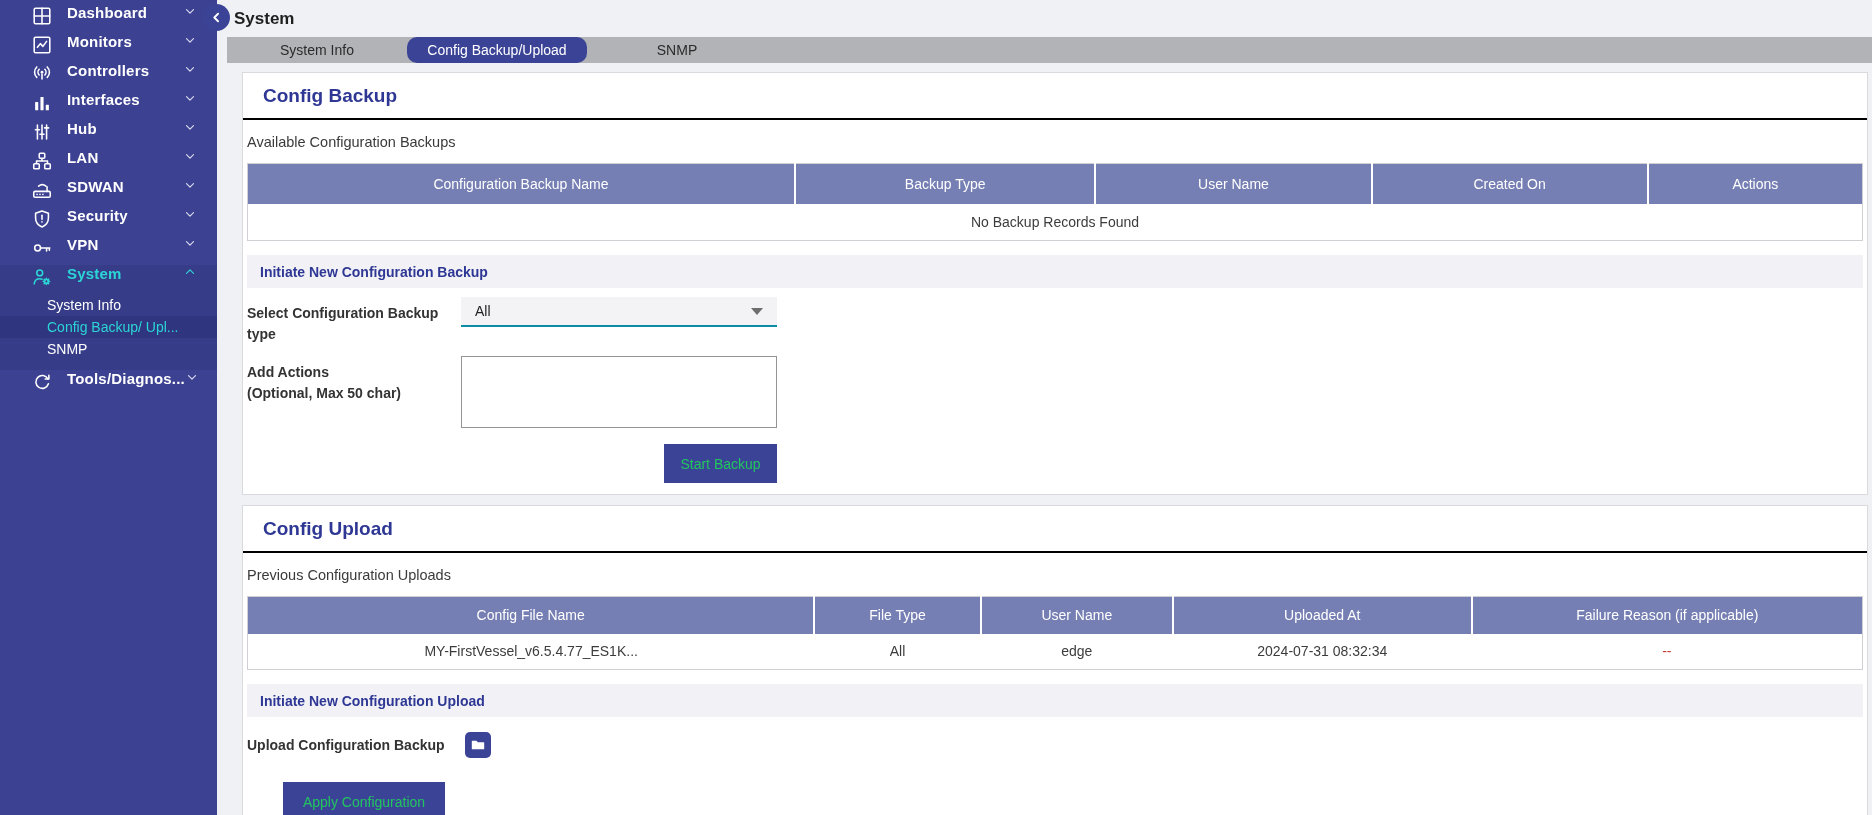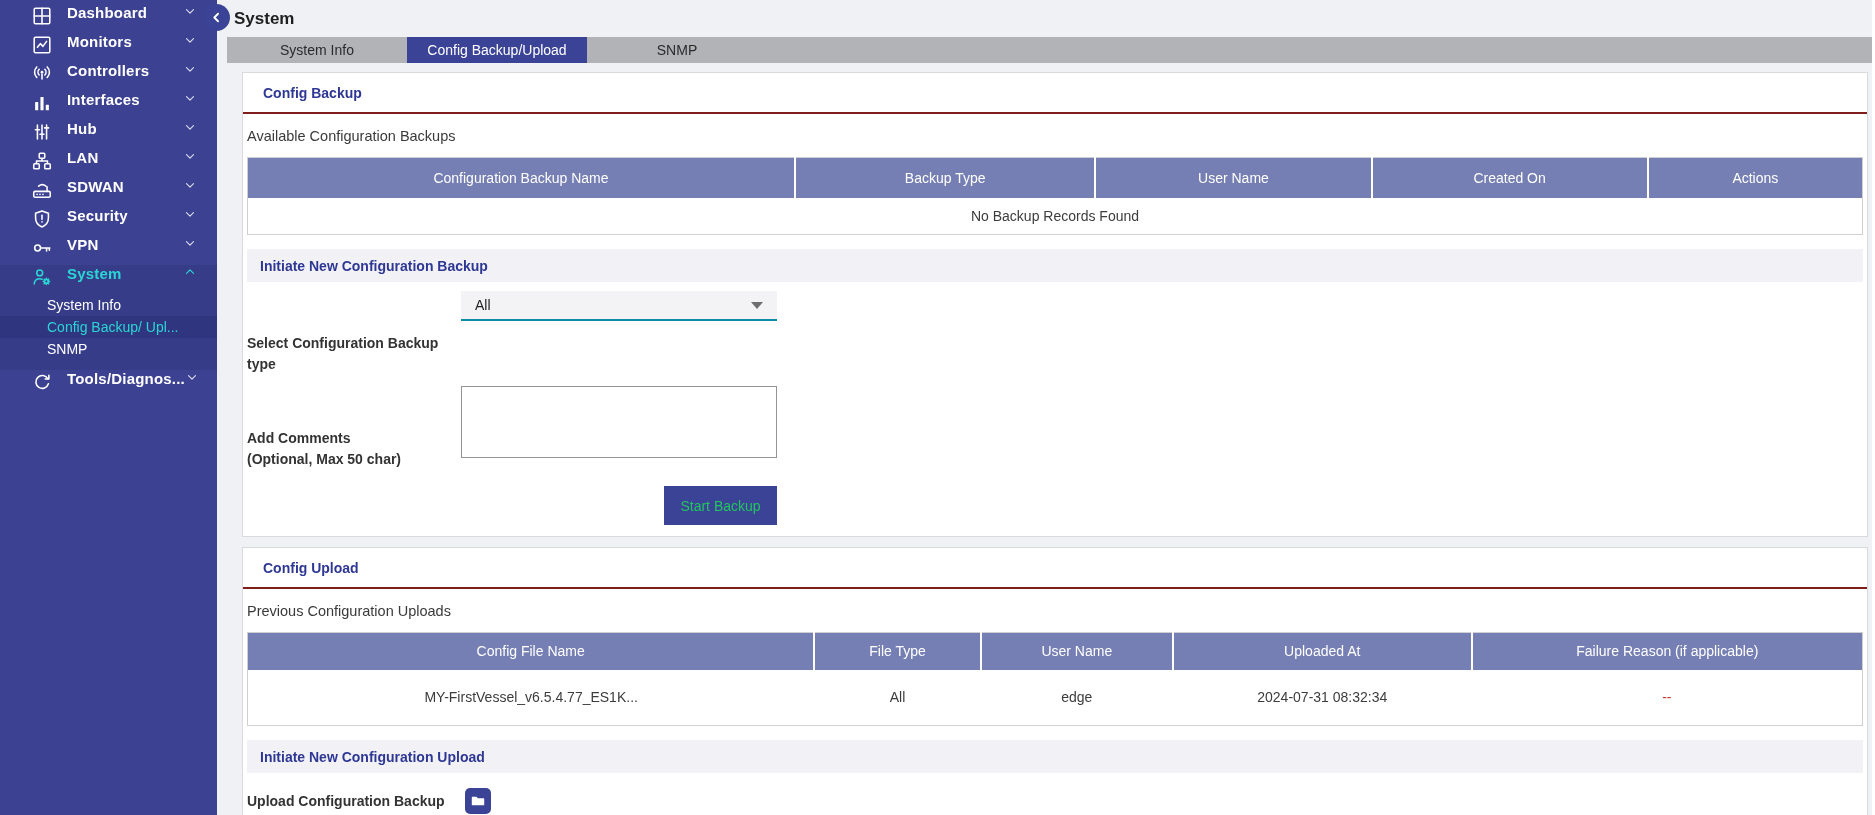--- a/index.html
+++ b/index.html
@@ -36,50 +36,50 @@
     background:#f0f1f4; position:relative; border-right:3px solid #ffffff; }
   .collapse-btn { position:absolute; left:-14px; top:4px; width:27px; height:27px;
     border-radius:50%; background:#3b4397; display:flex; align-items:center;
     justify-content:center; z-index:3; cursor:pointer; }
   .collapse-btn svg { width:15px; height:15px; }
   .main-header { height:37px; display:flex; align-items:center; padding-left:17px; flex-shrink:0; }
   .page-title { font-size:17px; font-weight:bold; color:#1f1f1f; }
   .tabbar { height:26px; background:#b1b3b7; margin-left:10px; display:flex; flex-shrink:0; }
   .tab { width:180px; display:flex; align-items:center; justify-content:center;
     font-size:14px; color:#2b2b2b; cursor:pointer; }
-  .tab.active { background:#3b4397; color:#ffffff; }
+  .tab.active { background:#3b4397; color:#ffffff;border-radius:10px; }
 
   .content { flex:1; padding:9px 4px 0 25px; overflow:hidden; }
   .panel { background:#ffffff; border:1px solid #d9d9de; }
   .panel + .panel { margin-top:10px; }
-  .panel-header { padding:12px 20px 11px; font-size:14px; font-weight:bold;
-    color:#2e3794; border-bottom:2px solid #7f1d1d; }
+  .panel-header { padding:12px 20px 11px; font-size:19px; font-weight:bold;
+    color:#2e3794; border-bottom:2px solid #000000; }
   .panel-body { padding:0 4px 11px; }
   .table-label { font-size:14.5px; color:#3a3a3a; margin-top:14px; }
 
   table { width:100%; border-collapse:collapse; margin-top:13px;
     border:1px solid #cfcfd4; table-layout:fixed; }
   thead th { background:#767fb3; color:#ffffff; font-weight:normal; font-size:14px;
     height:40px; border-left:2px solid #ffffff; padding:0 6px; overflow:hidden; white-space:nowrap; }
   thead th:first-child { border-left:none;text-align:center; }
   .up-table thead th { height:37px; }
   tbody td { text-align:center; font-size:14px; color:#3c3c3c; height:37px; background:#ffffff; }
-  .up-table tbody td { height:56px; }
+  .up-table tbody td { height:36px; }
   .bk-c1{width:33.9%} .bk-c2{width:18.6%} .bk-c3{width:17.1%} .bk-c4{width:17.1%} .bk-c5{width:13.3%}
   .up-c1{width:35.1%} .up-c2{width:10.3%} .up-c3{width:11.9%} .up-c4{width:18.5%} .up-c5{width:24.2%}
   .failure { color:#c63b33; }
 
   .strip { margin-top:14px; background:#f2f2f6; height:33px; display:flex;
     align-items:center; padding-left:13px; font-size:14px; font-weight:bold; color:#2e3794; }
 
   .form-row { display:flex; }
   .form-row.r1 { margin-top:9px; }
   .form-row.r2 { margin-top:11px; }
   .form-label { width:214px; font-size:14px; font-weight:bold; color:#333333;
-    padding-top:6px; line-height:21px;margin-top:36px; }
+    padding-top:6px; line-height:21px; }
   .select { width:316px; height:30px; background:#f3f3f6; border-bottom:2px solid #0d8ca6;
     display:flex; align-items:center; justify-content:space-between;
     padding:0 14px; font-size:14px; color:#222222; cursor:pointer; }
   .caret { width:0; height:0; border-left:6px solid transparent;
     border-right:6px solid transparent; border-top:7px solid #6e6e6e; }
   .comments-box { width:316px; height:72px; border:1px solid #949494; background:#ffffff;
     resize:none; font-family:inherit; font-size:14px; padding:6px 8px; outline:none; }
   .btn { background:#3b4397; color:#22c55e; border:none; font-size:14px;
     font-family:inherit; cursor:pointer; }
   .btn-row-start { width:530px; display:flex; justify-content:flex-end; margin-top:16px; }
@@ -335,21 +335,21 @@
           <div class="form-row r1">
             <div class="form-label">Select Configuration Backup type</div>
             <div class="select">
               <span>All</span>
               <span class="caret"></span>
             </div>
           </div>
 
           <div class="form-row r2">
             <div class="form-label">
-              <div>Add Comments</div>
+              <div>Add Actions</div>
               <div>(Optional, Max 50 char)</div>
             </div>
             <textarea class="comments-box" style=""></textarea>
           </div>
 
           <div class="btn-row-start">
             <button class="btn btn-start">Start Backup</button>
           </div>
         </div>
       </section>

